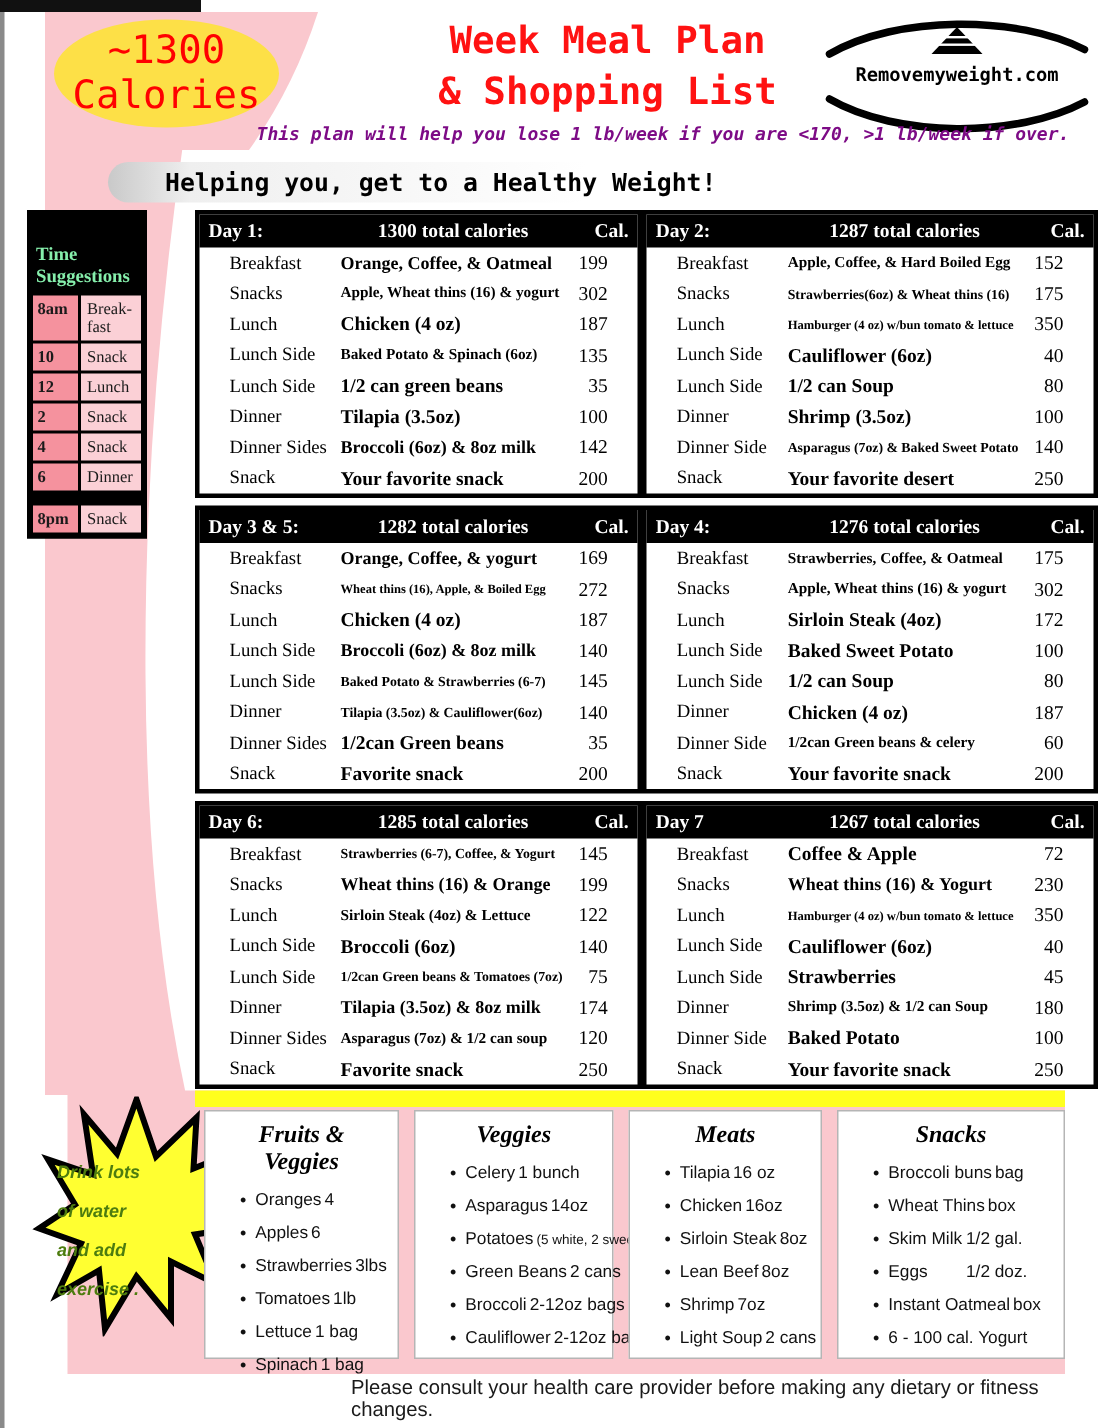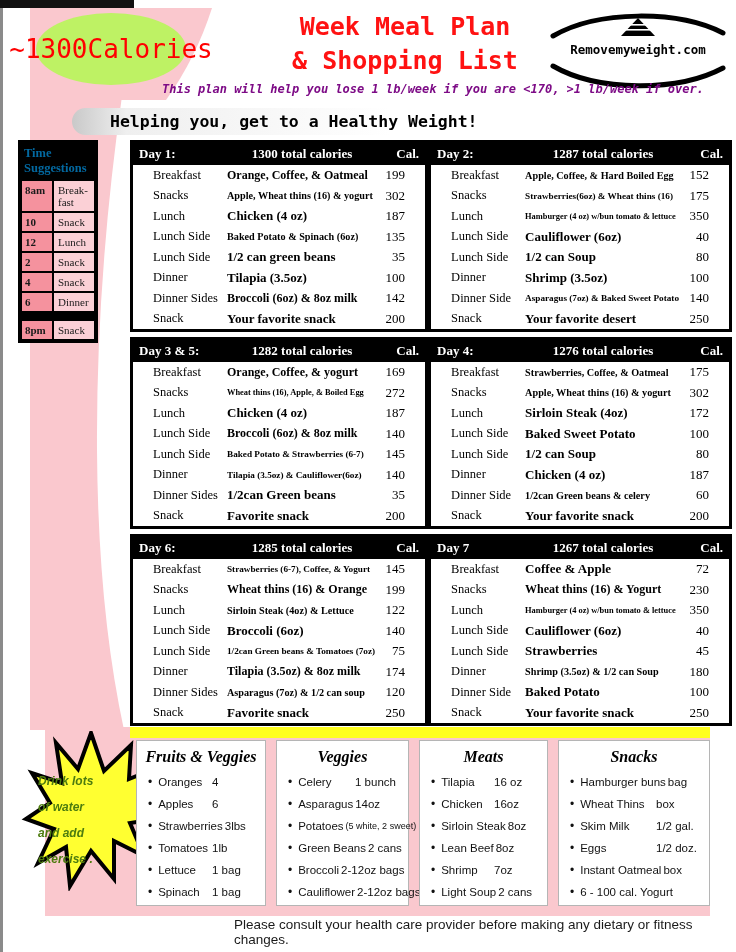--- a/index.html
+++ b/index.html
@@ -9,57 +9,57 @@
     background:#ffffff; overflow:hidden;
     font-family:"Liberation Sans", sans-serif;
   }
   .left-edge { position:absolute; left:0; top:0; width:3px; height:952px; background:#8a8a8a; }
   .top-bar { position:absolute; left:0; top:0; width:134px; height:8px; background:#111; }
   .bg-svg { position:absolute; left:0; top:0; z-index:0; }
 
   
   .cal-oval {
     position:absolute; left:36px; top:13px; width:150px; height:72px;
-    background:#bef264; border-radius:50%; z-index:2;
-    display:flex; align-items:center; justify-content:center;
+    background:#fde047; border-radius:50%; z-index:2;
+    display:flex; flex-direction:column; align-items:center; justify-content:center;
     color:#ff0000; font-family:"DejaVu Sans Mono", monospace; font-size:26px; line-height:30px;
   }
   .title {
     position:absolute; left:255px; top:10px; width:300px; z-index:2;
     text-align:center; color:#ff1212; font-family:"DejaVu Sans Mono", monospace;
     font-size:25px; font-weight:bold; line-height:34px;
   }
   .logo { position:absolute; left:543px; top:6px; width:190px; height:88px; z-index:2; }
   .logo-text {
     position:absolute; left:0; top:36px; width:190px; text-align:center;
     font-family:"DejaVu Sans Mono", monospace; font-size:12.5px; font-weight:bold; color:#000;
   }
   .subtitle {
     position:absolute; left:162px; top:82px; width:560px; z-index:2;
     color:#7d0b86; font-family:"DejaVu Sans Mono", monospace; font-style:italic;
-    font-weight:bold; font-size:12px; 
+    font-weight:bold; font-size:12px; text-align:center;
   }
   .tagline-band {
     position:absolute; left:72px; top:108px; width:455px; height:27px; z-index:2;
     background:linear-gradient(90deg,#c9c9c9 0%, #efefef 12%, #ffffff 70%);
     border-radius:14px 3px 3px 14px; display:flex; align-items:center;
   }
   .tagline-band span {
     padding-left:38px; font-family:"DejaVu Sans Mono", monospace; font-weight:bold;
     font-size:16.5px; color:#000; white-space:nowrap;
   }
 
   
   .time-box {
     position:absolute; left:18px; top:140px; width:80px; z-index:2;
     background:#000; padding:3px; border:1px solid #000;
   }
   .ts-title {
-    color:#0369a1; font-family:"Liberation Serif", serif; font-weight:bold;
-    font-size:12.5px; line-height:15px; padding:2px 2px 5px 2px; width:60px;
+    color:#86efac; font-family:"Liberation Serif", serif; font-weight:bold;
+    font-size:12.5px; line-height:15px; padding:2px 2px 5px 2px; width:60px;margin-top:16px;
   }
   .ts-rows { display:flex; flex-direction:column; gap:2px;border-radius:11px; }
   .ts-row { display:flex; gap:2px; }
   .ts-time {
     width:30px; background:#f5929e; font-family:"Liberation Serif", serif;
     font-weight:bold; font-size:11px; padding:3px 0 3px 3px; color:#1a1a1a;
   }
   .ts-meal {
     flex:1; background:#fbd0d6; font-family:"Liberation Serif", serif;
     font-size:11px; padding:3px 0 3px 4px; color:#1a1a1a;
@@ -88,21 +88,21 @@
   .dt-desc.s1 { font-size:12px; }
   .dt-desc.s2 { font-size:10.2px; }
   .dt-desc.s3 { font-size:9.2px; }
   .dt-desc.s4 { font-size:8.4px; }
   .dt-rowcal { width:30px; text-align:right; font-size:13px; }
 
   
   .bottom-pink { position:absolute; left:45px; top:727px; width:665px; height:189px; background:#fac8ce; z-index:1; }
   .yellow-strip { position:absolute; left:130px; top:727px; width:580px; height:11px; background:#ffff1e; z-index:1; }
   .shop-row { position:absolute; left:136px; top:740px; z-index:2; display:flex; gap:10px; }
-  .shop-box { background:#fff; border:1px solid #b5b5b5; height:166px; padding:4px 4px; }
+  .shop-box { background:#fff; border:1px solid #b5b5b5; height:166px; padding:4px 16px; }
   .shop-box.b1 { width:130px; } .shop-box.b2 { width:133px; } .shop-box.b3 { width:129px; } .shop-box.b4 { width:152px; }
   .shop-title {
     text-align:center; font-family:"Liberation Serif", serif; font-style:italic;
     font-weight:bold; font-size:16px; margin:3px 0 5px 0; color:#000;
   }
   .shop-item { display:flex; align-items:center; padding:0 7px; height:22px; font-size:11.5px; color:#111; }
   .shop-item .bullet { margin-right:6px; font-size:12px; }
   .shop-item .iname { flex:1; white-space:nowrap; }
   .shop-item .iqty { min-width:42px; text-align:left; margin-left:2px; white-space:nowrap; }
   .shop-item .iqty.qsm { font-size:9px; min-width:0; }
@@ -592,21 +592,21 @@
         <div class="shop-item">
           <span class="bullet">•</span>
           <span class="iname">Light Soup</span>
           <span class="iqty">2 cans</span>
         </div>
       </div>
       <div class="shop-box b4">
         <div class="shop-title">Snacks</div>
         <div class="shop-item">
           <span class="bullet">•</span>
-          <span class="iname">Hamburger buns</span>
+          <span class="iname">Broccoli buns</span>
           <span class="iqty">bag</span>
         </div>
         <div class="shop-item">
           <span class="bullet">•</span>
           <span class="iname">Wheat Thins</span>
           <span class="iqty">box</span>
         </div>
         <div class="shop-item">
           <span class="bullet">•</span>
           <span class="iname">Skim Milk</span>

